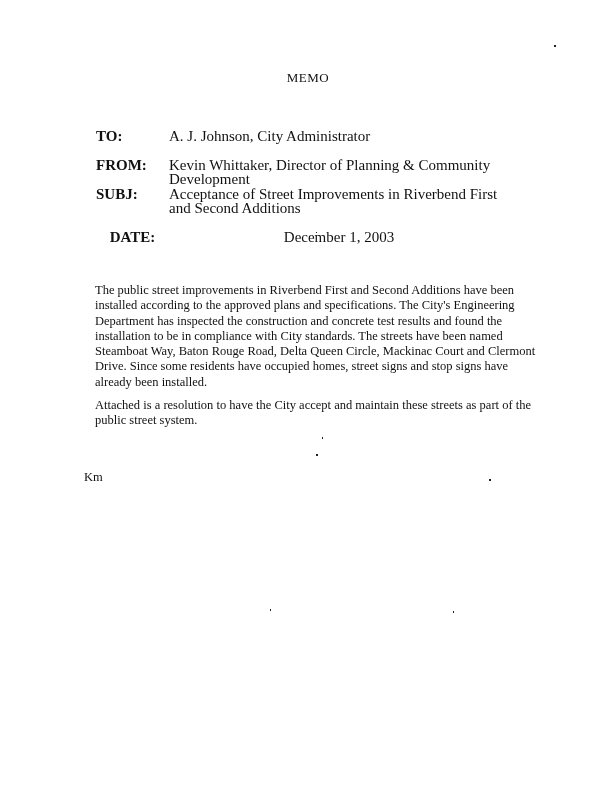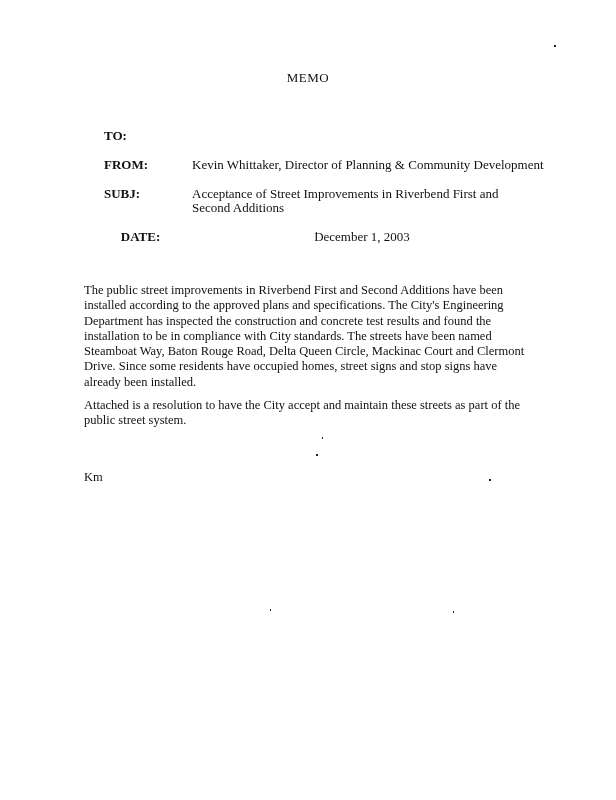--- a/index.html
+++ b/index.html
@@ -25,36 +25,35 @@
       position: absolute;
       left: 0;
       width: 616px;
       top: 70px;
       text-align: center;
       font-size: 13px;
       letter-spacing: 0.5px;
     }
     .hdr-row {
       position: absolute;
-      left: 104px;
-      font-size: 13px;
+      left: 96px;
+      font-size: 15px;
       line-height: 14px;
       display: flex;
-      gap: 15px;
     }
     .hdr-label {
       width: 73px;
       font-weight: bold;
     }
     .hdr-value {
       width: 340px;
     }
     .body-para {
       position: absolute;
-      left: 84px;
+      left: 95px;
       width: 448px;
       font-size: 12.5px;
       line-height: 15.3px;
       margin: 0;
     }
     .closing {
       position: absolute;
       left: 84px;
       top: 470px;
       font-size: 12.5px;
@@ -69,20 +68,21 @@
   </style>
 </head>
 <body>
 
 <div class="page">
 
   <div class="title">MEMO</div>
 
   <div class="hdr-row" style="top:129px;">
     <span class="hdr-label">TO:</span>
+    <span class="hdr-value">A. J. Johnson, City Administrator</span>
   </div>
 
   <div class="hdr-row" style="top:187px;">
     <span class="hdr-label">SUBJ:</span>
     <span class="hdr-value">Acceptance of Street Improvements in Riverbend First and Second Additions</span>
   </div>
 
   <div class="hdr-row" style="top:158px;">
     <span class="hdr-label">FROM:</span>
     <span class="hdr-value" style="width:360px;">Kevin Whittaker, Director of Planning &amp; Community Development</span>

